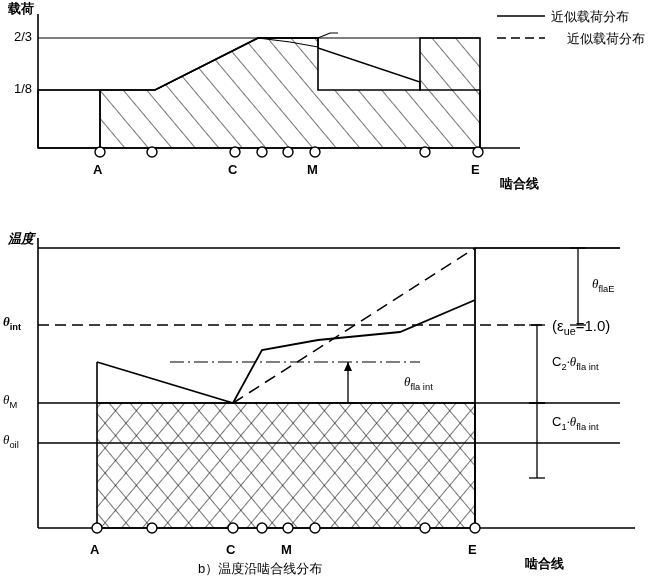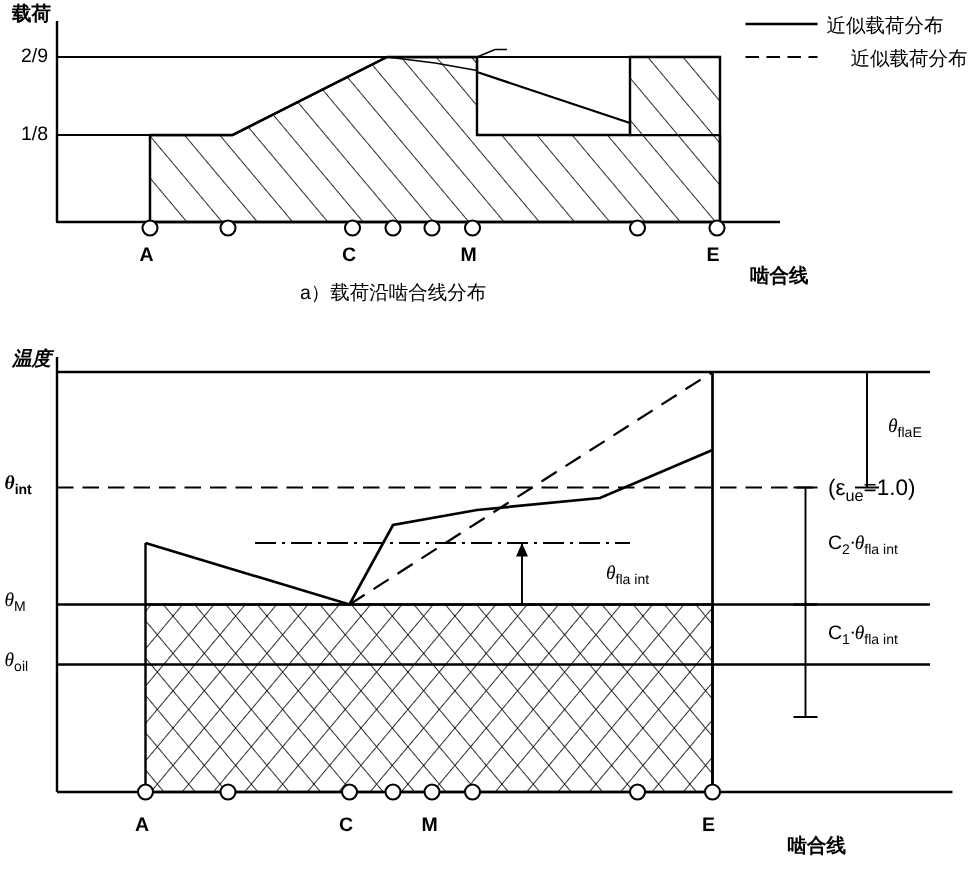--- a/index.html
+++ b/index.html
@@ -179,30 +179,29 @@
       <circle cx="233" cy="528" r="5" fill="#fff" stroke="#000" stroke-width="1.4"></circle>
       <circle cx="262" cy="528" r="5" fill="#fff" stroke="#000" stroke-width="1.4"></circle>
       <circle cx="288" cy="528" r="5" fill="#fff" stroke="#000" stroke-width="1.4"></circle>
       <circle cx="315" cy="528" r="5" fill="#fff" stroke="#000" stroke-width="1.4"></circle>
       <circle cx="425" cy="528" r="5" fill="#fff" stroke="#000" stroke-width="1.4"></circle>
       <circle cx="475" cy="528" r="5" fill="#fff" stroke="#000" stroke-width="1.4"></circle>
     </g>
   </svg>
 
   <div class="lbl bold" style="left:8px; top:2px;">载荷</div>
-  <div class="lbl" style="left:14px; top:30px;">2/9</div>
+  <div class="lbl" style="left:14px; top:30px;">2/3</div>
   <div class="lbl" style="left:14px; top:82px;">1/8</div>
 
   <div class="lbl bold" style="left:93px; top:163px;">A</div>
   <div class="lbl bold" style="left:228px; top:163px;">C</div>
   <div class="lbl bold" style="left:307px; top:163px;">M</div>
   <div class="lbl bold" style="left:471px; top:163px;">E</div>
 
   <div class="lbl bold" style="left:500px; top:177px;">啮合线</div>
-  <div class="caption" style="left:200px; top:186px;">a）载荷沿啮合线分布</div>
 
   <div class="legend-text" style="left:551px; top:8px;">近似载荷分布</div>
   <div class="legend-text" style="left:551px; top:30px;margin-left:16px;">近似载荷分布</div>
 
   <div class="lbl bold" style="left:8px; top:232px;font-style:italic;">温度</div>
 
   <div class="lbl" style="left:3px; top:315px;font-weight:bold;">
     <span class="mathit">θ</span><span class="sub">int</span>
   </div>
   <div class="lbl" style="left:3px; top:393px;">
@@ -211,20 +210,21 @@
   <div class="lbl" style="left:3px; top:433px;">
     <span class="mathit">θ</span><span class="sub">oil</span>
   </div>
 
   <div class="lbl bold" style="left:90px; top:543px;">A</div>
   <div class="lbl bold" style="left:226px; top:543px;">C</div>
   <div class="lbl bold" style="left:281px; top:543px;">M</div>
   <div class="lbl bold" style="left:468px; top:543px;">E</div>
 
   <div class="lbl bold" style="left:525px; top:557px;">啮合线</div>
+  <div class="caption" style="left:198px; top:560px;">b）温度沿啮合线分布</div>
 
   <div class="lbl" style="left:592px; top:277px;">
     <span class="mathit">θ</span><span class="sub">flaE</span>
   </div>
 
   <div class="lbl small" style="left:552px; top:318px;">
     <span>(ε</span><span class="sub">ue</span><span>=1.0)</span>
   </div>
 
   <div class="lbl" style="left:552px; top:355px;">

